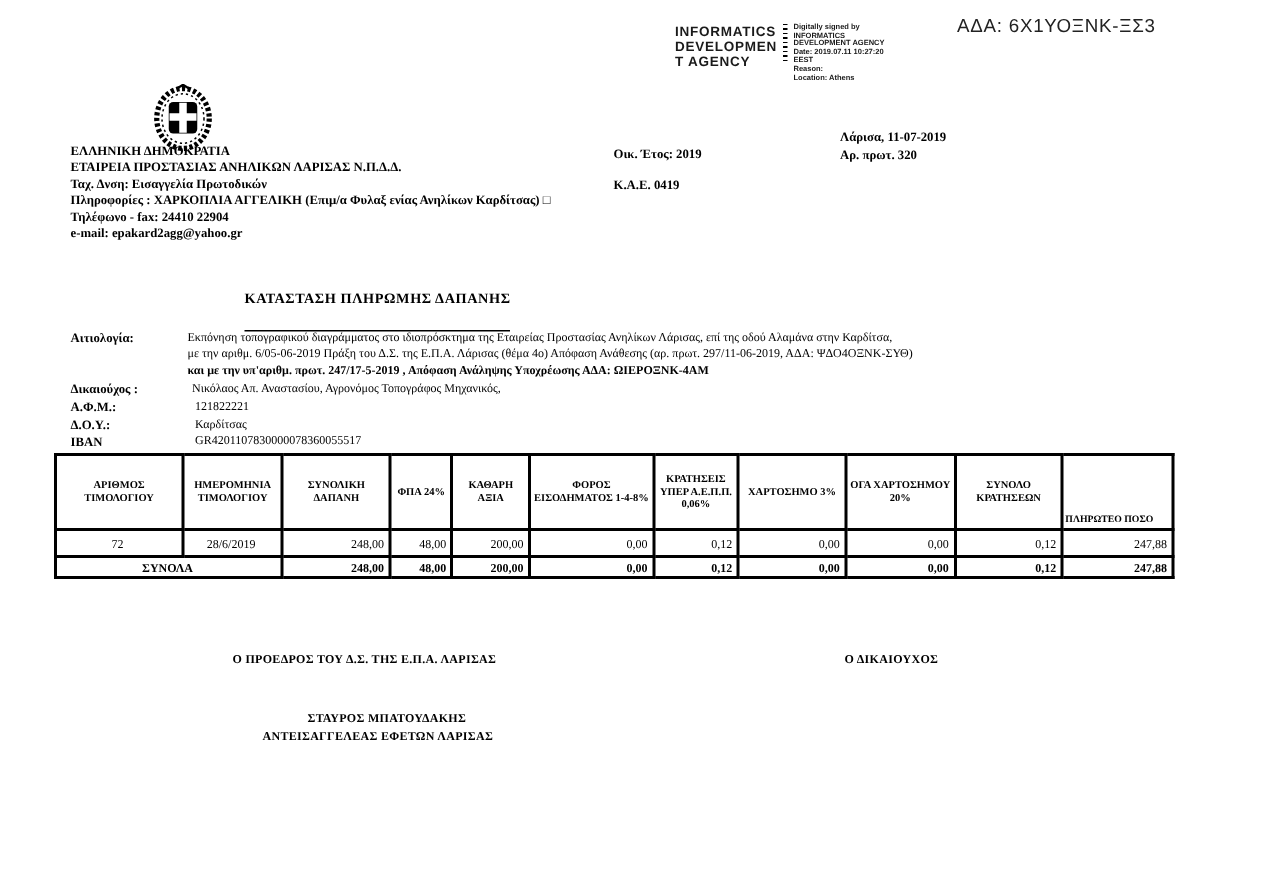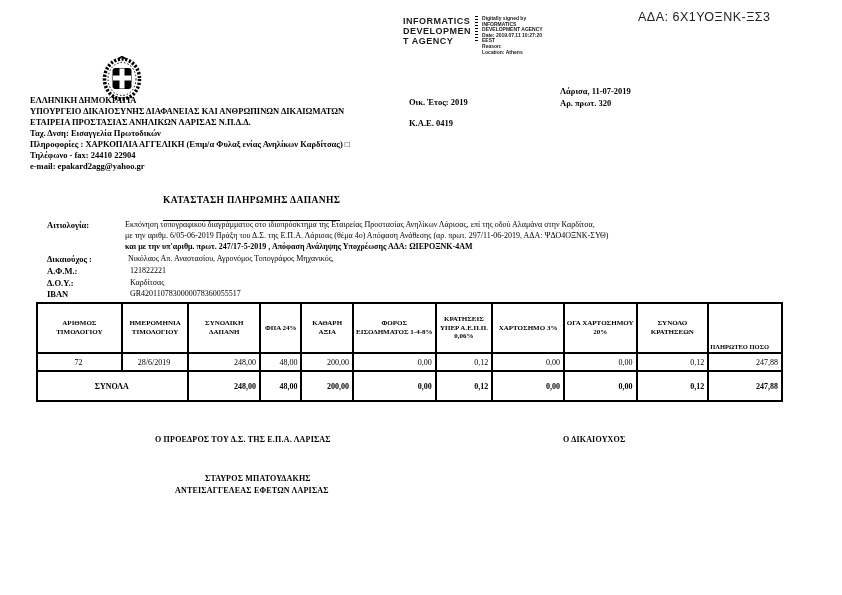--- a/index.html
+++ b/index.html
@@ -36,21 +36,21 @@
   tr.totals td{font-weight:700;}
   
   .sig{font-size:8px;font-weight:700;letter-spacing:.2px;}
 </style>
 </head>
 <body>
 
 <div class="page">
 
   <div class="abs" style="left:403px;top:16px;">
-    <div style="display:flex;gap:4px;">
+    <div style="display:flex;gap:4px;margin-left:47px;">
       <div class="stamp-big">
         <div>INFORMATICS</div>
         <div>DEVELOPMEN</div>
         <div>T AGENCY</div>
       </div>
       <div class="sig-mark"></div>
       <div class="stamp-small">
         <div>Digitally signed by</div>
         <div>INFORMATICS</div>
         <div>DEVELOPMENT AGENCY</div>
@@ -68,23 +68,22 @@
     <svg width="44" height="46" viewBox="0 0 44 46">
       <ellipse cx="22" cy="23" rx="17.5" ry="20" fill="none" stroke="#000" stroke-width="3.5" stroke-dasharray="2.2 1.6"></ellipse>
       <ellipse cx="22" cy="23" rx="14" ry="16.5" fill="none" stroke="#000" stroke-width="1" stroke-dasharray="1.5 2"></ellipse>
       <rect x="12.5" y="12" width="19" height="21" rx="3" fill="#000"></rect>
       <rect x="19.5" y="12.5" width="5" height="20" fill="#fff"></rect>
       <rect x="13" y="19.5" width="18" height="5" fill="#fff"></rect>
       <path d="M18 3 L22 0.5 L26 3" fill="none" stroke="#000" stroke-width="1.5"></path>
     </svg>
   </div>
 
-  <div class="abs hdr" style="left:30px;top:95px;">
+  <div class="abs hdr" style="left:47px;top:95px;">
     <div>ΕΛΛΗΝΙΚΗ ΔΗΜΟΚΡΑΤΙΑ</div>
-    <div>ΥΠΟΥΡΓΕΙΟ ΔΙΚΑΙΟΣΥΝΗΣ ΔΙΑΦΑΝΕΙΑΣ ΚΑΙ ΑΝΘΡΩΠΙΝΩΝ ΔΙΚΑΙΩΜΑΤΩΝ</div>
     <div>ΕΤΑΙΡΕΙΑ ΠΡΟΣΤΑΣΙΑΣ ΑΝΗΛΙΚΩΝ ΛΑΡΙΣΑΣ Ν.Π.Δ.Δ.</div>
     <div>Ταχ. Δνση: Εισαγγελία Πρωτοδικών</div>
     <div>Πληροφορίες  : ΧΑΡΚΟΠΛΙΑ ΑΓΓΕΛΙΚΗ (Επιμ/α Φυλαξ ενίας Ανηλίκων Καρδίτσας)  □</div>
     <div>Τηλέφωνο - fax: 24410 22904</div>
     <div>e-mail: epakard2agg@yahoo.gr</div>
   </div>
 
   <div class="abs meta" style="left:409px;top:97px;">Οικ. Έτος: 2019</div>
   <div class="abs meta" style="left:409px;top:118px;">Κ.Α.Ε. 0419</div>
 
@@ -144,21 +143,21 @@
       <td class="r">248,00</td>
       <td class="r">48,00</td>
       <td class="r">200,00</td>
       <td class="r">0,00</td>
       <td class="r">0,12</td>
       <td class="r">0,00</td>
       <td class="r">0,00</td>
       <td class="r">0,12</td>
       <td class="r">247,88</td>
     </tr>
-    <tr class="totals" style="height:30px">
+    <tr class="totals" style="height:14px">
       <td class="c" colspan="2">ΣΥΝΟΛΑ</td>
       <td class="r">248,00</td>
       <td class="r">48,00</td>
       <td class="r">200,00</td>
       <td class="r">0,00</td>
       <td class="r">0,12</td>
       <td class="r">0,00</td>
       <td class="r">0,00</td>
       <td class="r">0,12</td>
       <td class="r">247,88</td>

